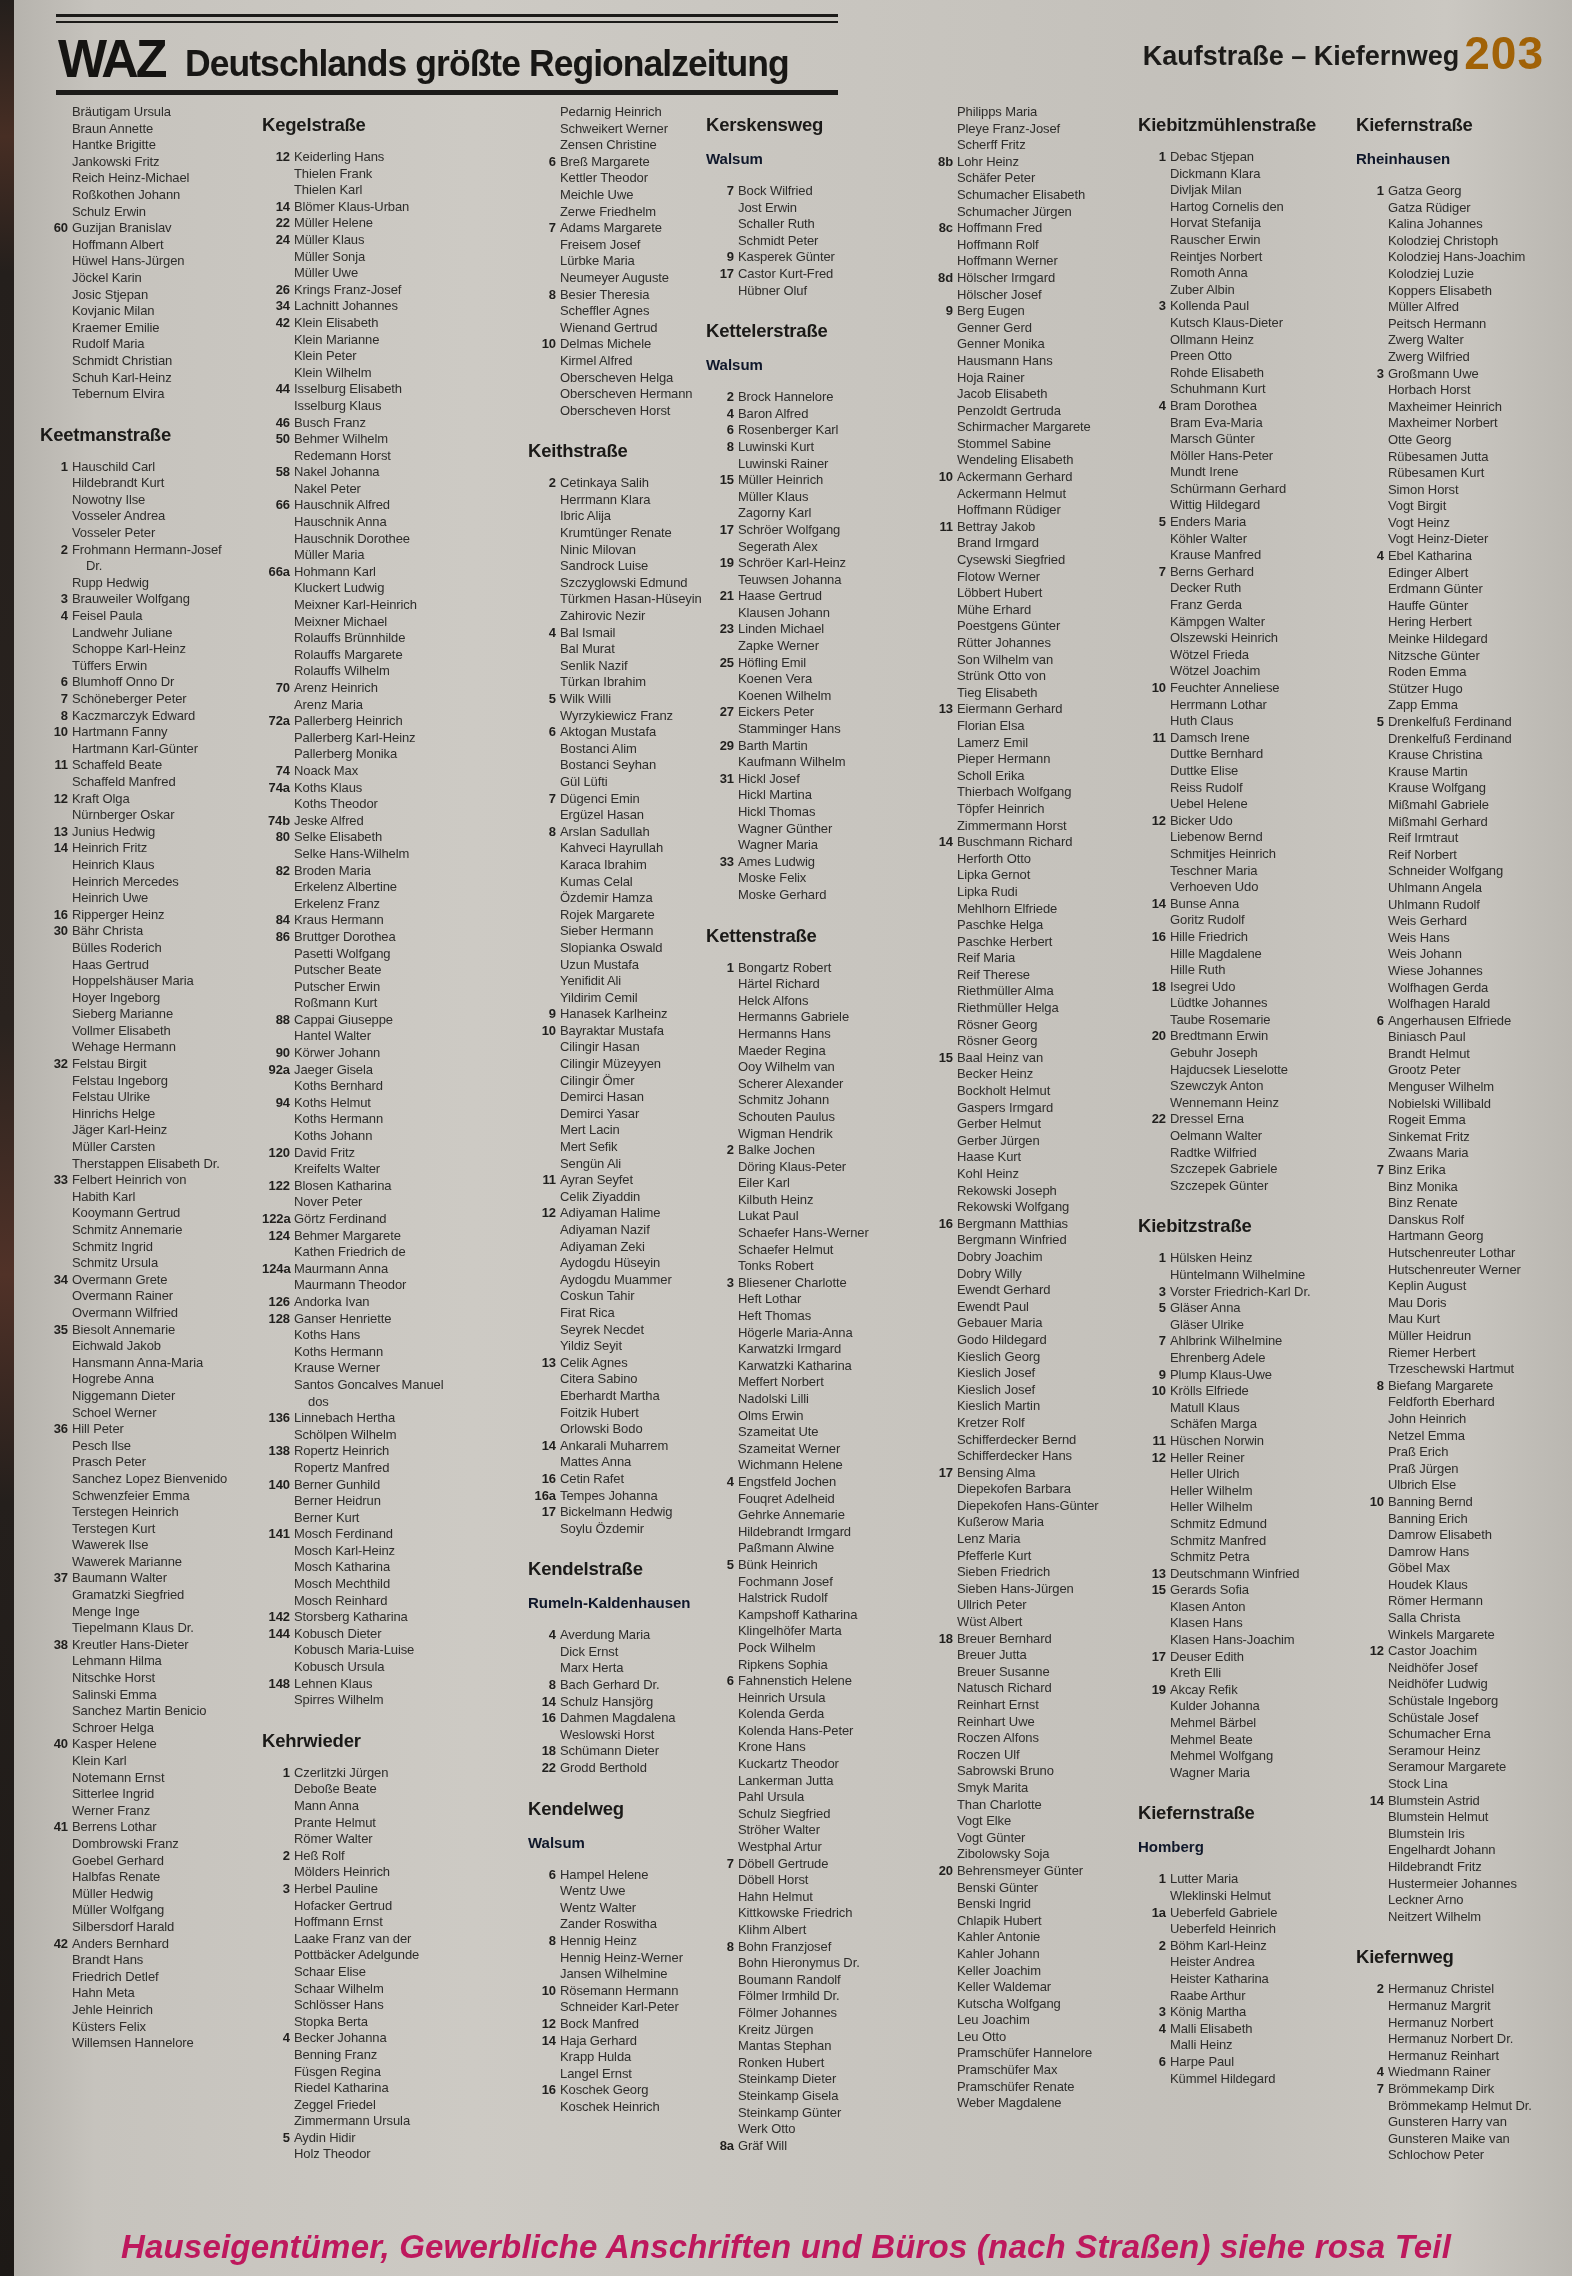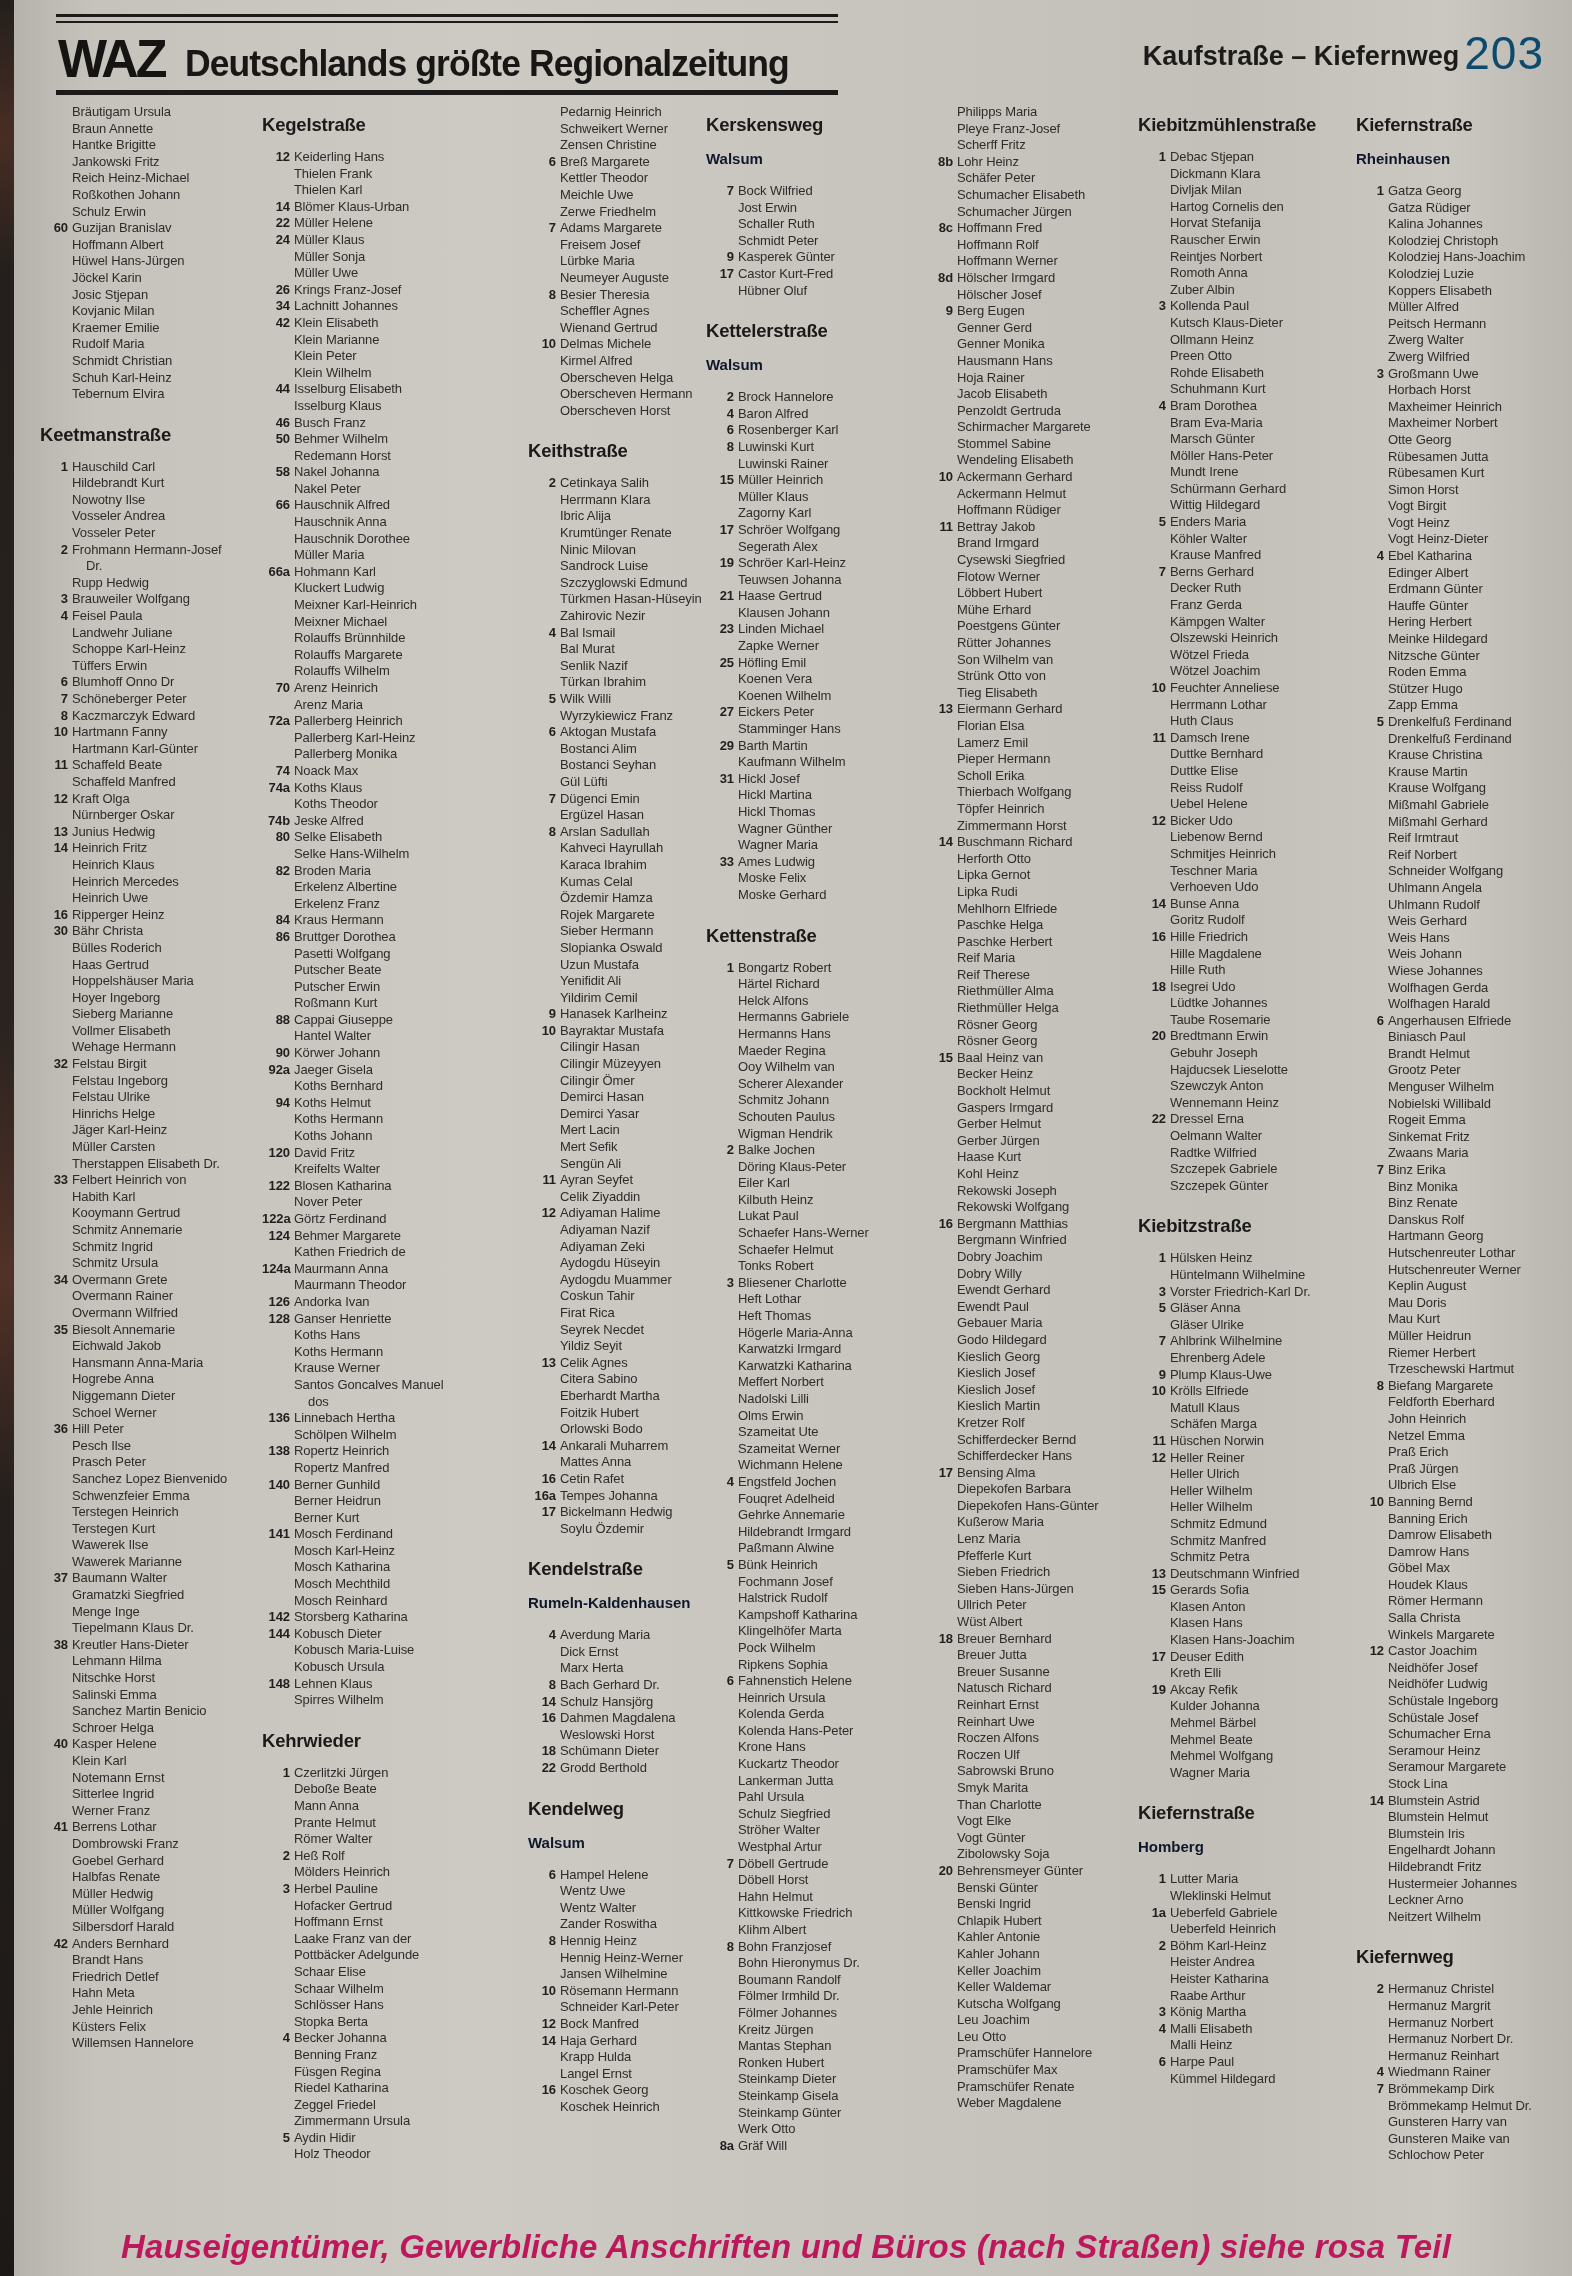--- a/index.html
+++ b/index.html
@@ -14,21 +14,21 @@
     background:linear-gradient(180deg,#241f1c 0%,#472e24 6%,#241f1c 12%,#2a231f 45%,#513228 56%,#241f1c 66%,#1d1916 100%);}
   .rule{position:absolute;background:#1c1b19;}
   .rule-a{left:56px;top:14px;width:782px;height:3px;}
   .rule-b{left:56px;top:21px;width:782px;height:2px;}
   .rule-c{left:56px;top:90px;width:782px;height:5px;}
   .masthead{position:absolute;left:58px;top:28px;display:flex;align-items:baseline;gap:20px;white-space:nowrap;}
   .brand{font-size:52px;font-weight:900;letter-spacing:-3px;color:#151412;transform:scaleY(1.04);}
   .tagline{font-size:37px;font-weight:bold;letter-spacing:-1px;color:#181715;transform:scaleX(.96);transform-origin:left;}
   .issue{position:absolute;right:28px;top:30px;display:flex;align-items:flex-end;gap:5px;white-space:nowrap;}
   .issue-range{font-size:27px;font-weight:bold;color:#1c1b19;padding-bottom:4px;}
-  .issue-page{font-size:46px;font-weight:normal;letter-spacing:1px;color:#0c4a6e;line-height:1;}
+  .issue-page{font-size:46px;font-weight:bold;letter-spacing:1px;color:#a16207;line-height:1;}
   #columns{position:absolute;top:104px;left:0;width:1518px;height:2090px;}
   .col{position:absolute;top:0;width:216px;}
   .line{display:flex;align-items:baseline;height:16.6px;white-space:nowrap;font-size:13px;letter-spacing:-0.1px;}
   .num{flex:0 0 28px;width:28px;text-align:right;font-weight:bold;color:#201f1d;}
   .nm{margin-left:4px;color:#2e2d2b;}
   .line.wrap .nm{margin-left:46px;}
   .street{font-size:18.5px;font-weight:bold;color:#1b1a18;letter-spacing:-0.2px;margin:21px 0 14px 0;line-height:21px;}
   .street:first-child{margin-top:10px;}
   .locality{font-size:15px;font-weight:bold;color:#0f172a;margin:3px 0 14px 0;line-height:20px;}
   .footer{position:absolute;left:0;right:0;bottom:10px;text-align:center;

